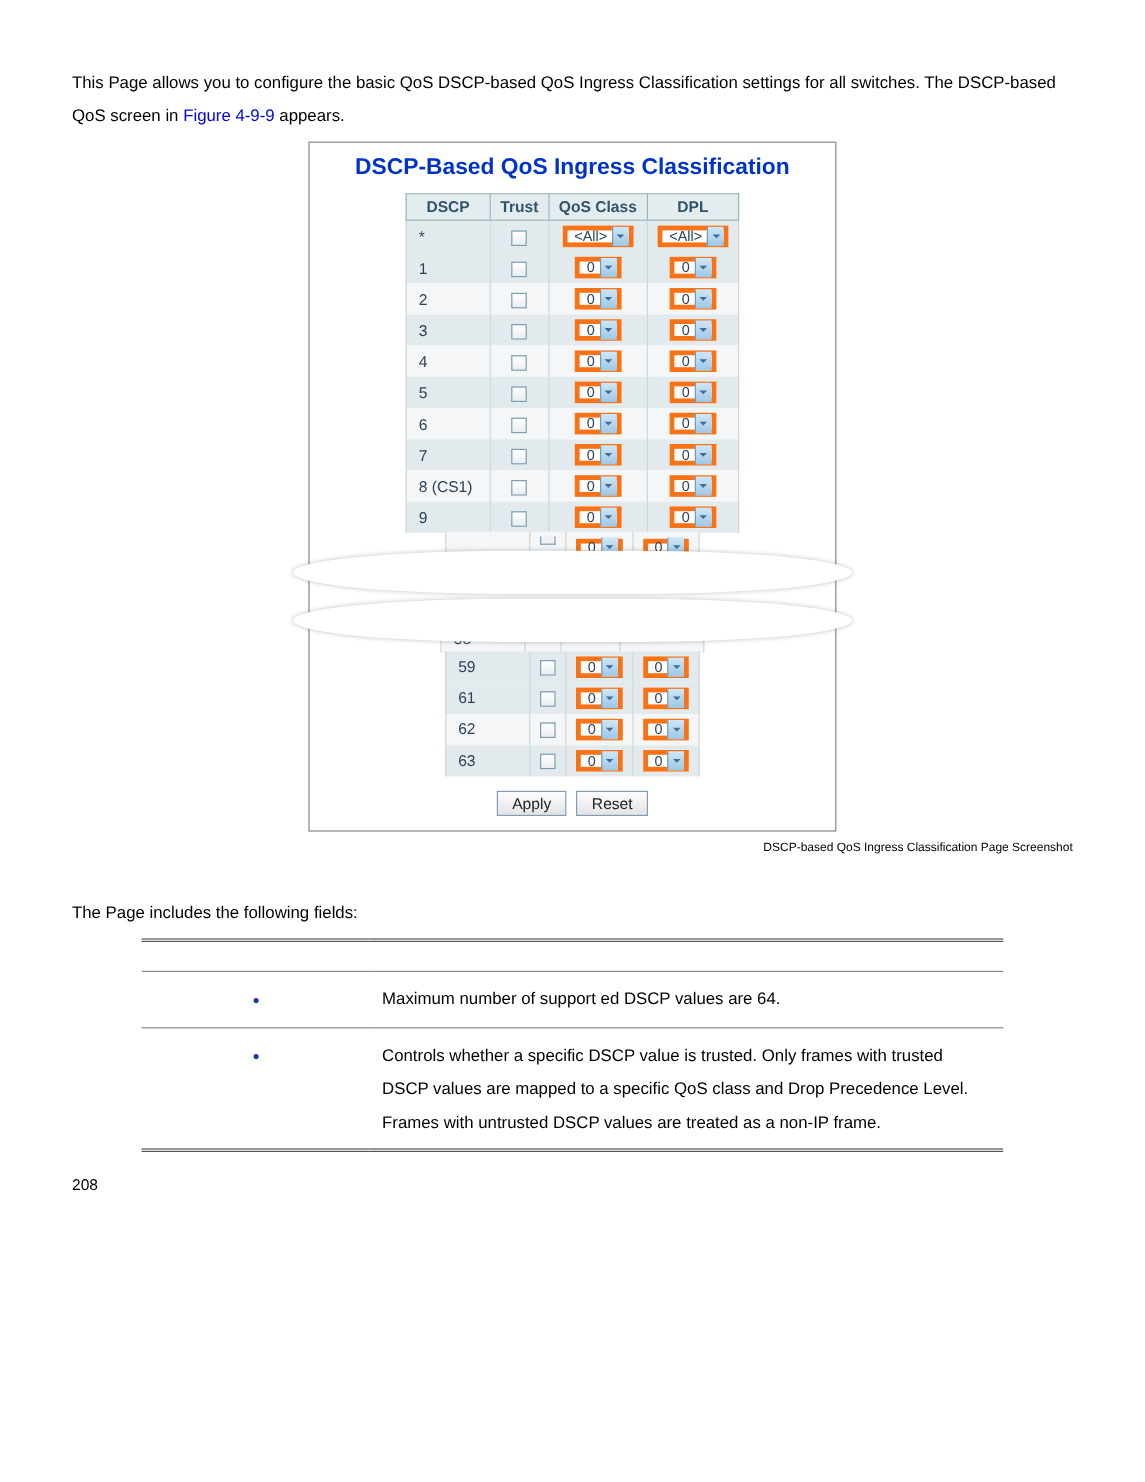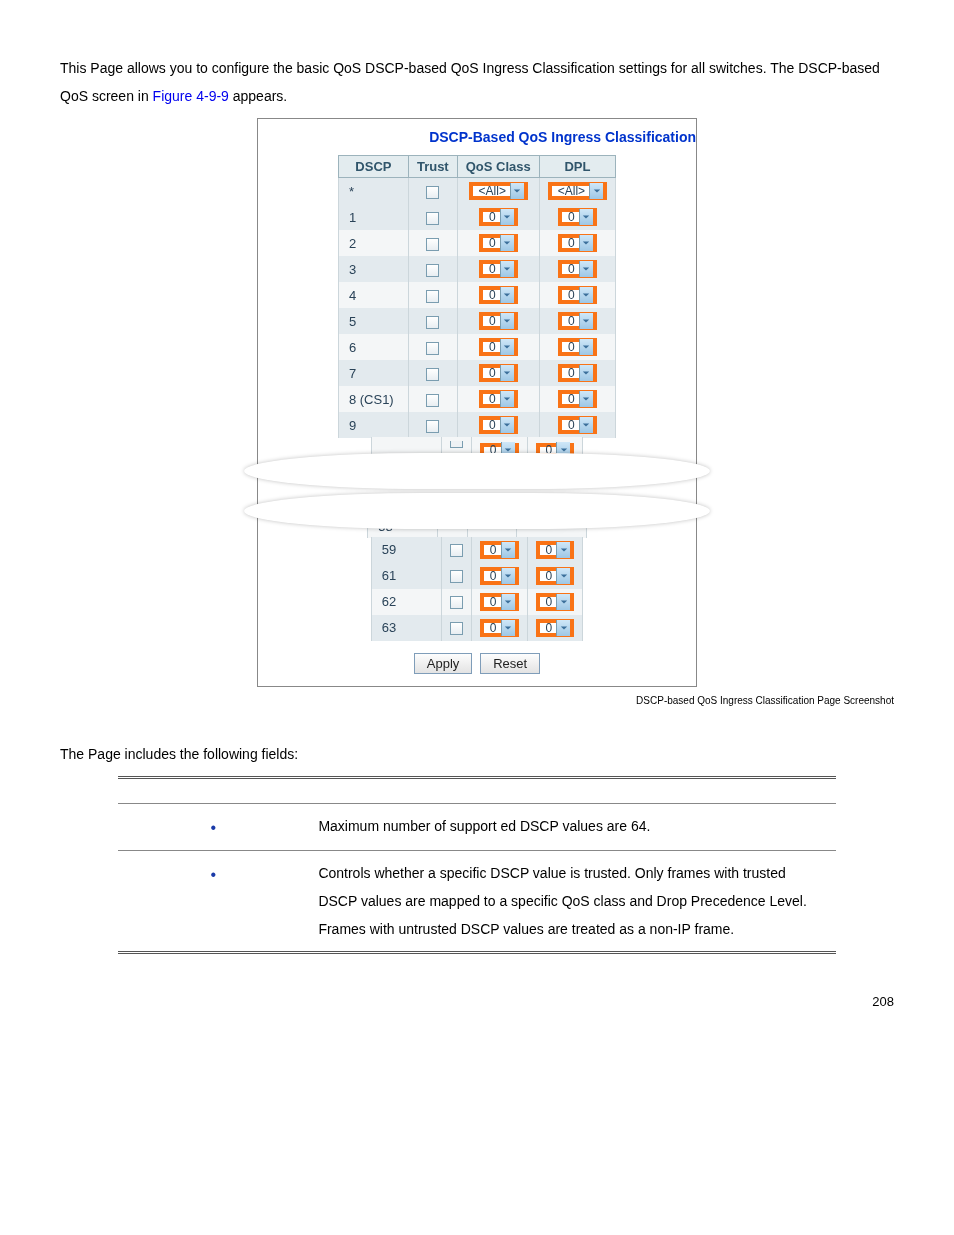--- a/index.html
+++ b/index.html
@@ -17,23 +17,23 @@
     width: 440px;
     margin: 6px auto 8px auto;
     border: 1px solid #888;
     background: #fff;
     position: relative;
     padding: 8px 0 12px 0;
   }
   .figure-title {
     color: #0033CC;
     font-weight: bold;
-    font-size: 14px;
+    font-size: 19px;
     font-family: Arial, sans-serif;
-    text-align: right;
+    text-align: center;
     margin: 2px 0 10px 0;
   }
   table.dscp {
     border-collapse: collapse;
     margin: 0 auto;
     font-family: Verdana, Arial, sans-serif;
     font-size: 13px;
   }
   table.dscp th {
     background: #E3ECEF;
@@ -124,21 +124,21 @@
   }
   table.fields tbody td {
     border-bottom: 1px solid #888;
     padding: 8px 10px;
     vertical-align: top;
     line-height: 2;
   }
   table.fields tbody tr:last-child td { border-bottom: 3px double #555; }
   table.fields td.obj { width: 190px; text-align: center; vertical-align: top; padding-top: 10px;}
   .bullet { color: #1A3AA8; font-size: 16px; line-height: 1; }
-  .pagenum { text-align: right; margin-top: 40px; font-size: 13px; }
+  .pagenum { text-align: left; margin-top: 20px; font-size: 13px; }
   .partial-row td { padding-top: 0; padding-bottom: 0; }
   .half-chk {
     display:inline-block; width:13px; height:7px;
     border:1px solid #7A9DB0; border-top:none;
     background:#EEF2F5; vertical-align:top;
   }
   .sel-frag {
     display:inline-flex; align-items:center;
     border:1px solid #7A9DB0; border-top:none;
     height:10px; font-size:10px; vertical-align:top;

